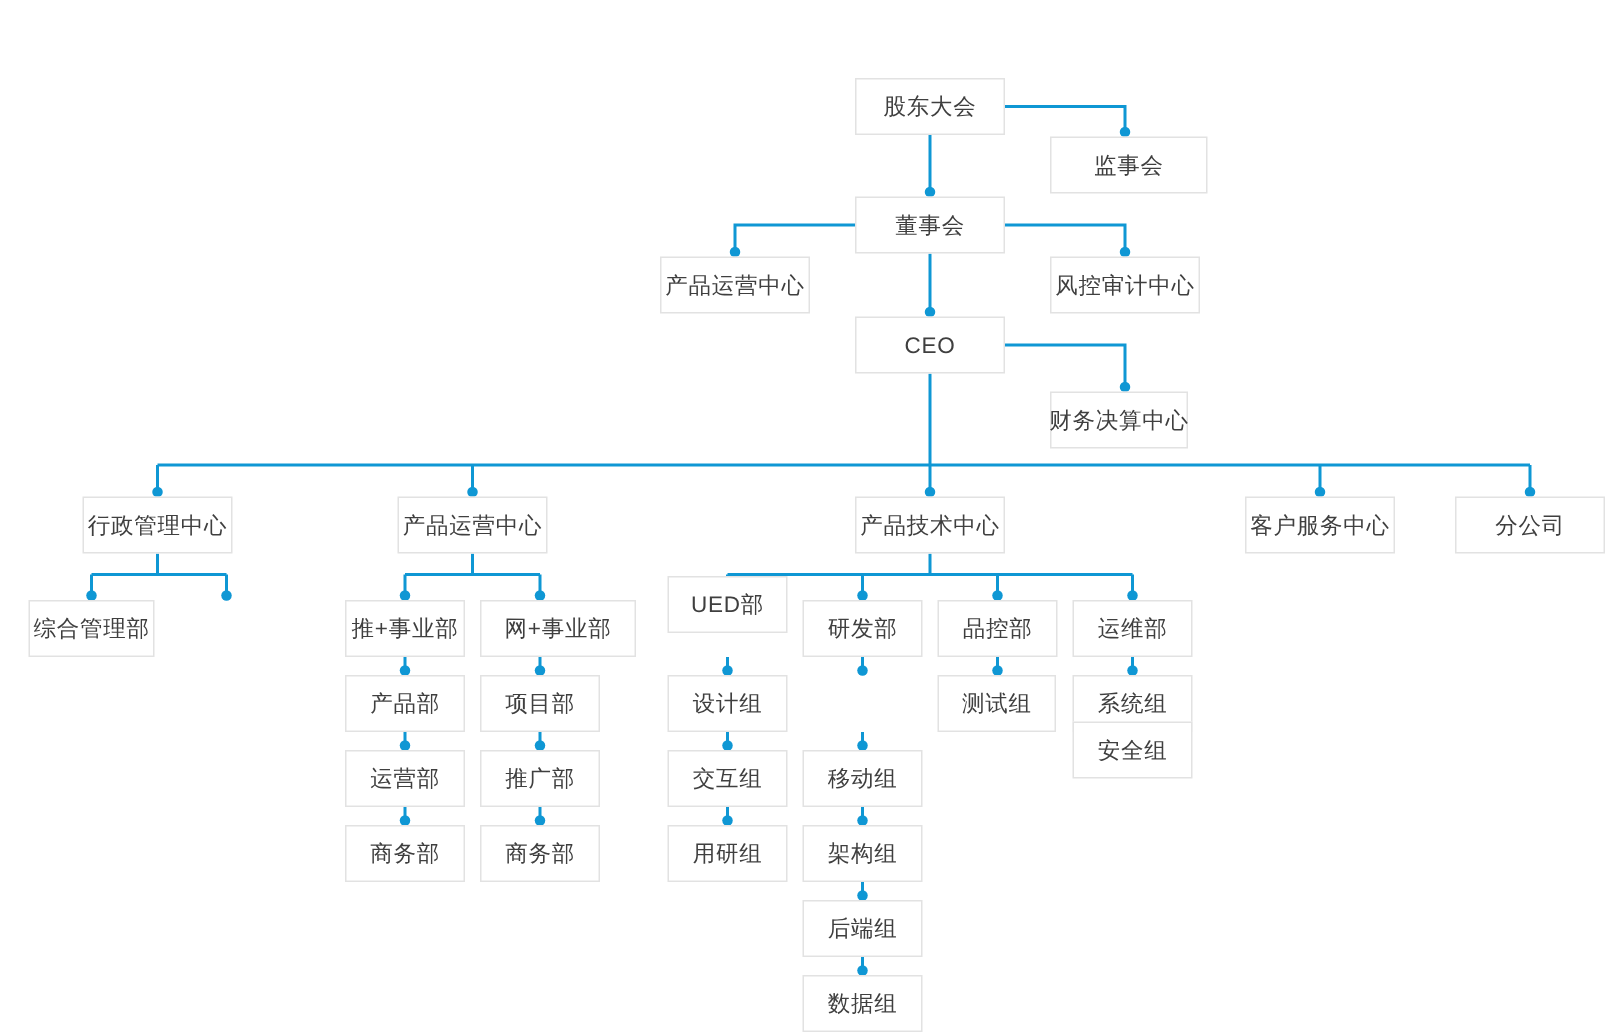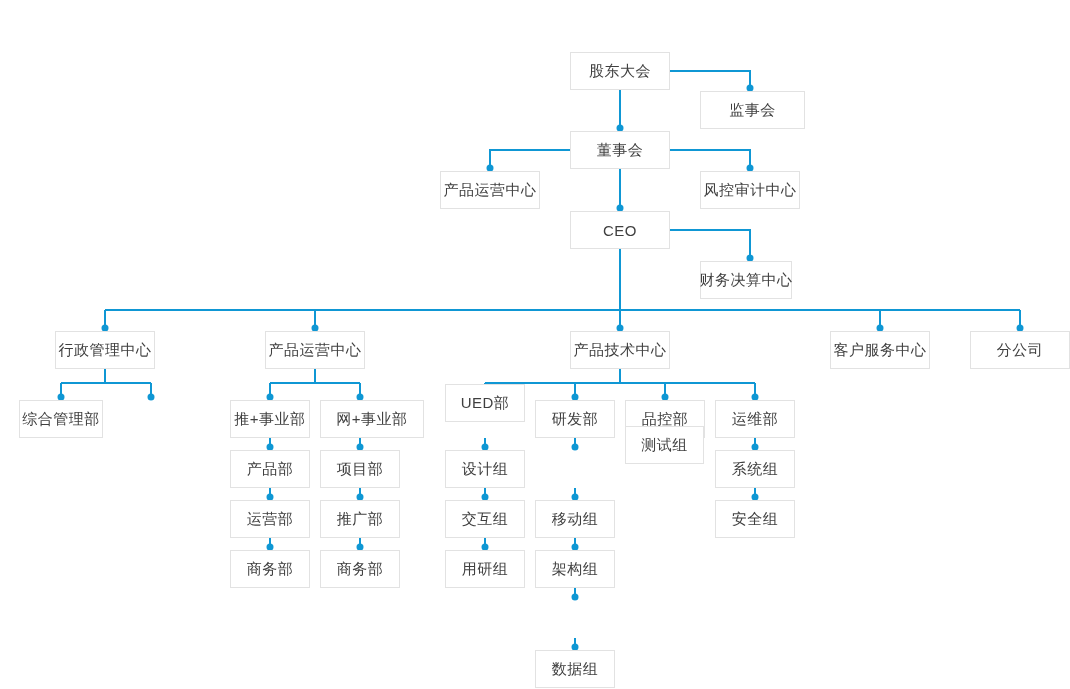--- a/index.html
+++ b/index.html
@@ -143,20 +143,21 @@
   <div class="node" style="left:535px;top:400px;width:80px">研发部</div>
   <div class="node" style="left:625px;top:400px;width:80px">品控部</div>
   <div class="node" style="left:715px;top:400px;width:80px">运维部</div>
 
   <div class="node" style="left:445px;top:450px;width:80px">设计组</div>
   <div class="node" style="left:445px;top:500px;width:80px">交互组</div>
   <div class="node" style="left:445px;top:550px;width:80px">用研组</div>
 
   <div class="node" style="left:535px;top:500px;width:80px">移动组</div>
   <div class="node" style="left:535px;top:550px;width:80px">架构组</div>
+  <div class="node" style="left:535px;top:600px;width:80px">后端组</div>
   <div class="node" style="left:535px;top:650px;width:80px">数据组</div>
 
-  <div class="node" style="left:625px;top:426px;width:79px">测试组</div>
+  <div class="node" style="left:625px;top:450px;width:79px">测试组</div>
 
   <div class="node" style="left:715px;top:450px;width:80px">系统组</div>
-  <div class="node" style="left:715px;top:500px;width:80px">安全组</div>
+  <div class="node" style="left:715px;top:481px;width:80px">安全组</div>
 
 </div>
 
 </body></html>

